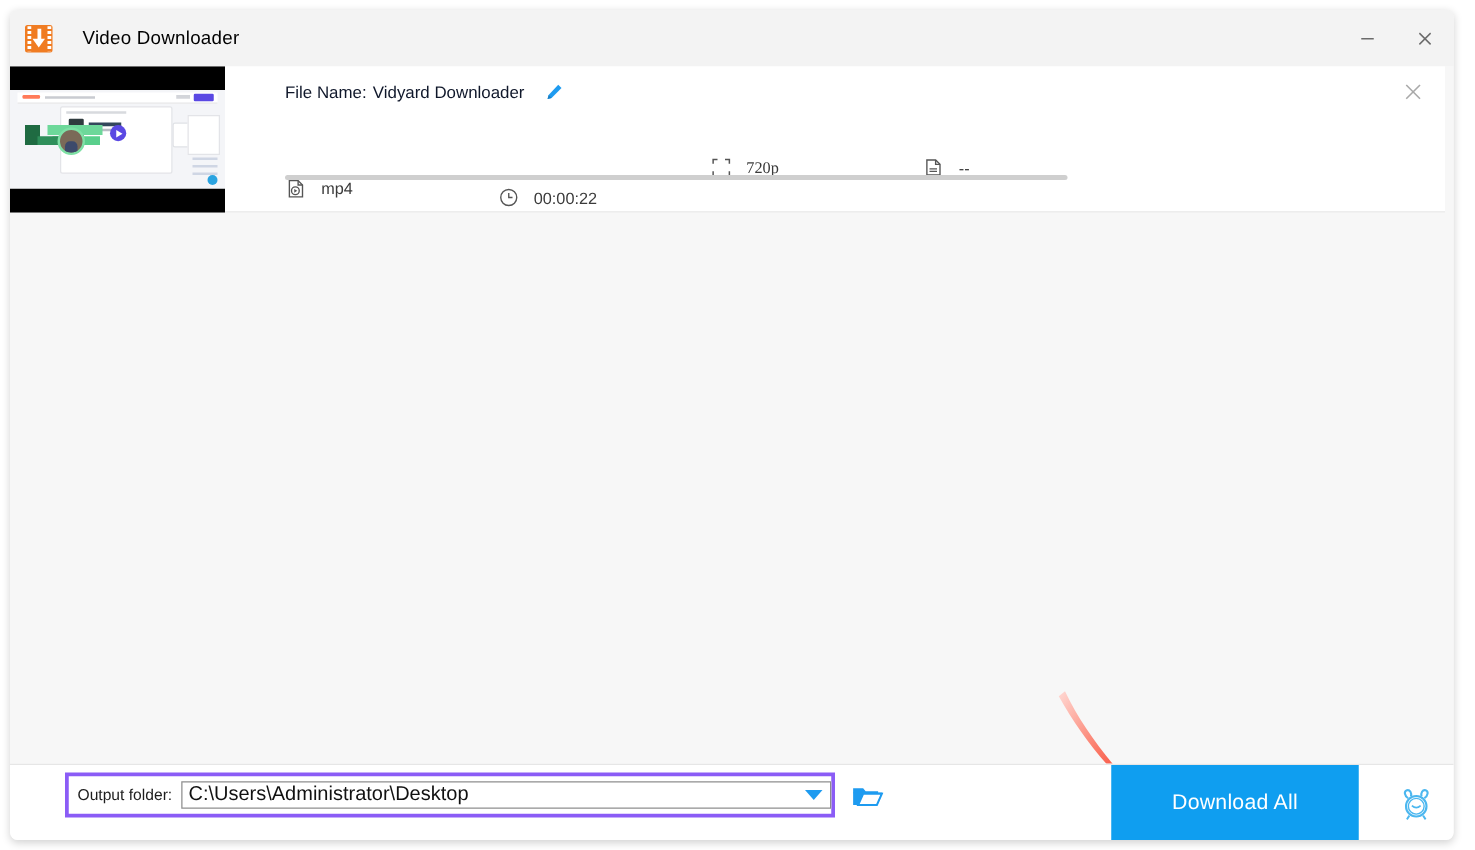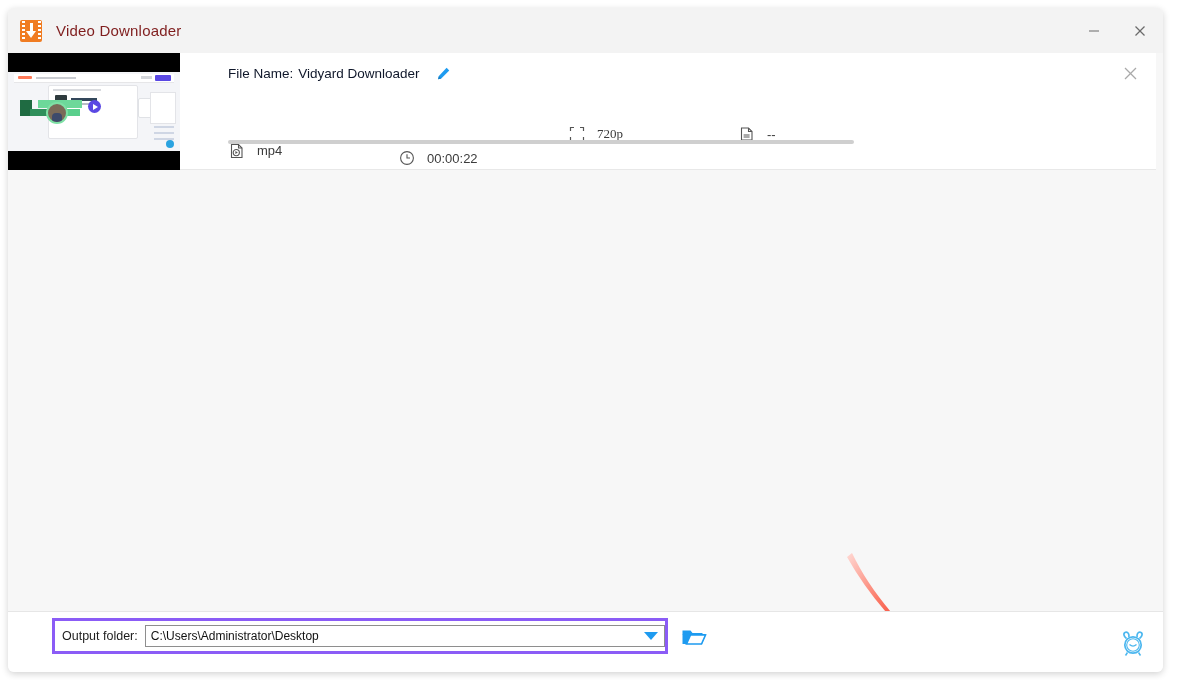--- a/index.html
+++ b/index.html
@@ -70,23 +70,23 @@
   .app-icon .arrow b {
     position: absolute;
     left: -5px;
     top: 8px;
     width: 0; height: 0;
     border-left: 5px solid transparent;
     border-right: 5px solid transparent;
     border-top: 7px solid #fff;
   }
   .app-title {
-    margin-left: 14px;
+    margin-left: 24px;
     font-size: 15px;
-    color: #7f1d1d;
+    color: #000000;
     letter-spacing: .2px;
   }
   .win-controls {
     position: absolute;
     right: 0;
     top: 0;
     height: 45px;
     display: flex;
     align-items: center;
   }
@@ -278,21 +278,21 @@
   .path-box {
     margin-left: 7px;
     width: 520px; height: 22px;
     background: #fff;
     border: 1px solid #8e8e8e;
     box-sizing: border-box;
     display: flex;
     align-items: center;
     position: relative;
   }
-  .path-text { font-size: 12px; color: #111; margin-left: 5px; white-space: nowrap; }
+  .path-text { font-size: 16px; color: #111; margin-left: 5px; white-space: nowrap; }
   .caret {
     position: absolute; right: 6px; top: 50%; transform: translateY(-50%);
     width: 0; height: 0;
     border-left: 7px solid transparent;
     border-right: 7px solid transparent;
     border-top: 8px solid #1e9bf0;
   }
   .folder-icon {
     position: absolute; left: 673px; top: 15px;
     width: 26px; height: 20px;
@@ -470,20 +470,23 @@
 
     <div class="folder-icon">
       <svg width="26" height="20" viewBox="0 0 26 20">
         <path d="M1.5 3.5 h8 l2 2.5 h10 v1.5 h-20 z" fill="#1e9bf0"></path>
         <path d="M1.5 7 h20.5 l3 0 -4 10 h-19.5 z" fill="#1e9bf0"></path>
         <path d="M5.5 17 l4 -9 h15 l-4 9 z" fill="#ffffff"></path>
         <path d="M5.5 17 l4 -9 h15 l-4 9 z" fill="none" stroke="#1e9bf0" stroke-width="1.6"></path>
       </svg>
     </div>
 
+    <div class="download-btn">
+      <span>Download All</span>
+    </div>
 
     <div class="alarm-icon">
       <svg width="30" height="30" viewBox="0 0 30 30" fill="none" stroke="#4cb7ef" stroke-width="1.7">
         <circle cx="15" cy="17" r="8.2"></circle>
         <circle cx="15" cy="17" r="6.3" stroke-width="1.1"></circle>
         <path d="M11.5 16.5 q3.5 3.2 7 0" stroke-width="1.3"></path>
         <path d="M8.5 10.5 C 5.5 8.5, 5 5, 7.5 4.2 C 10 3.5, 11.5 6.5, 10.8 9"></path>
         <path d="M21.5 10.5 C 24.5 8.5, 25 5, 22.5 4.2 C 20 3.5, 18.5 6.5, 19.2 9"></path>
         <path d="M9.5 24.5 l-2 3" stroke-width="1.5"></path>
         <path d="M20.5 24.5 l2 3" stroke-width="1.5"></path>

